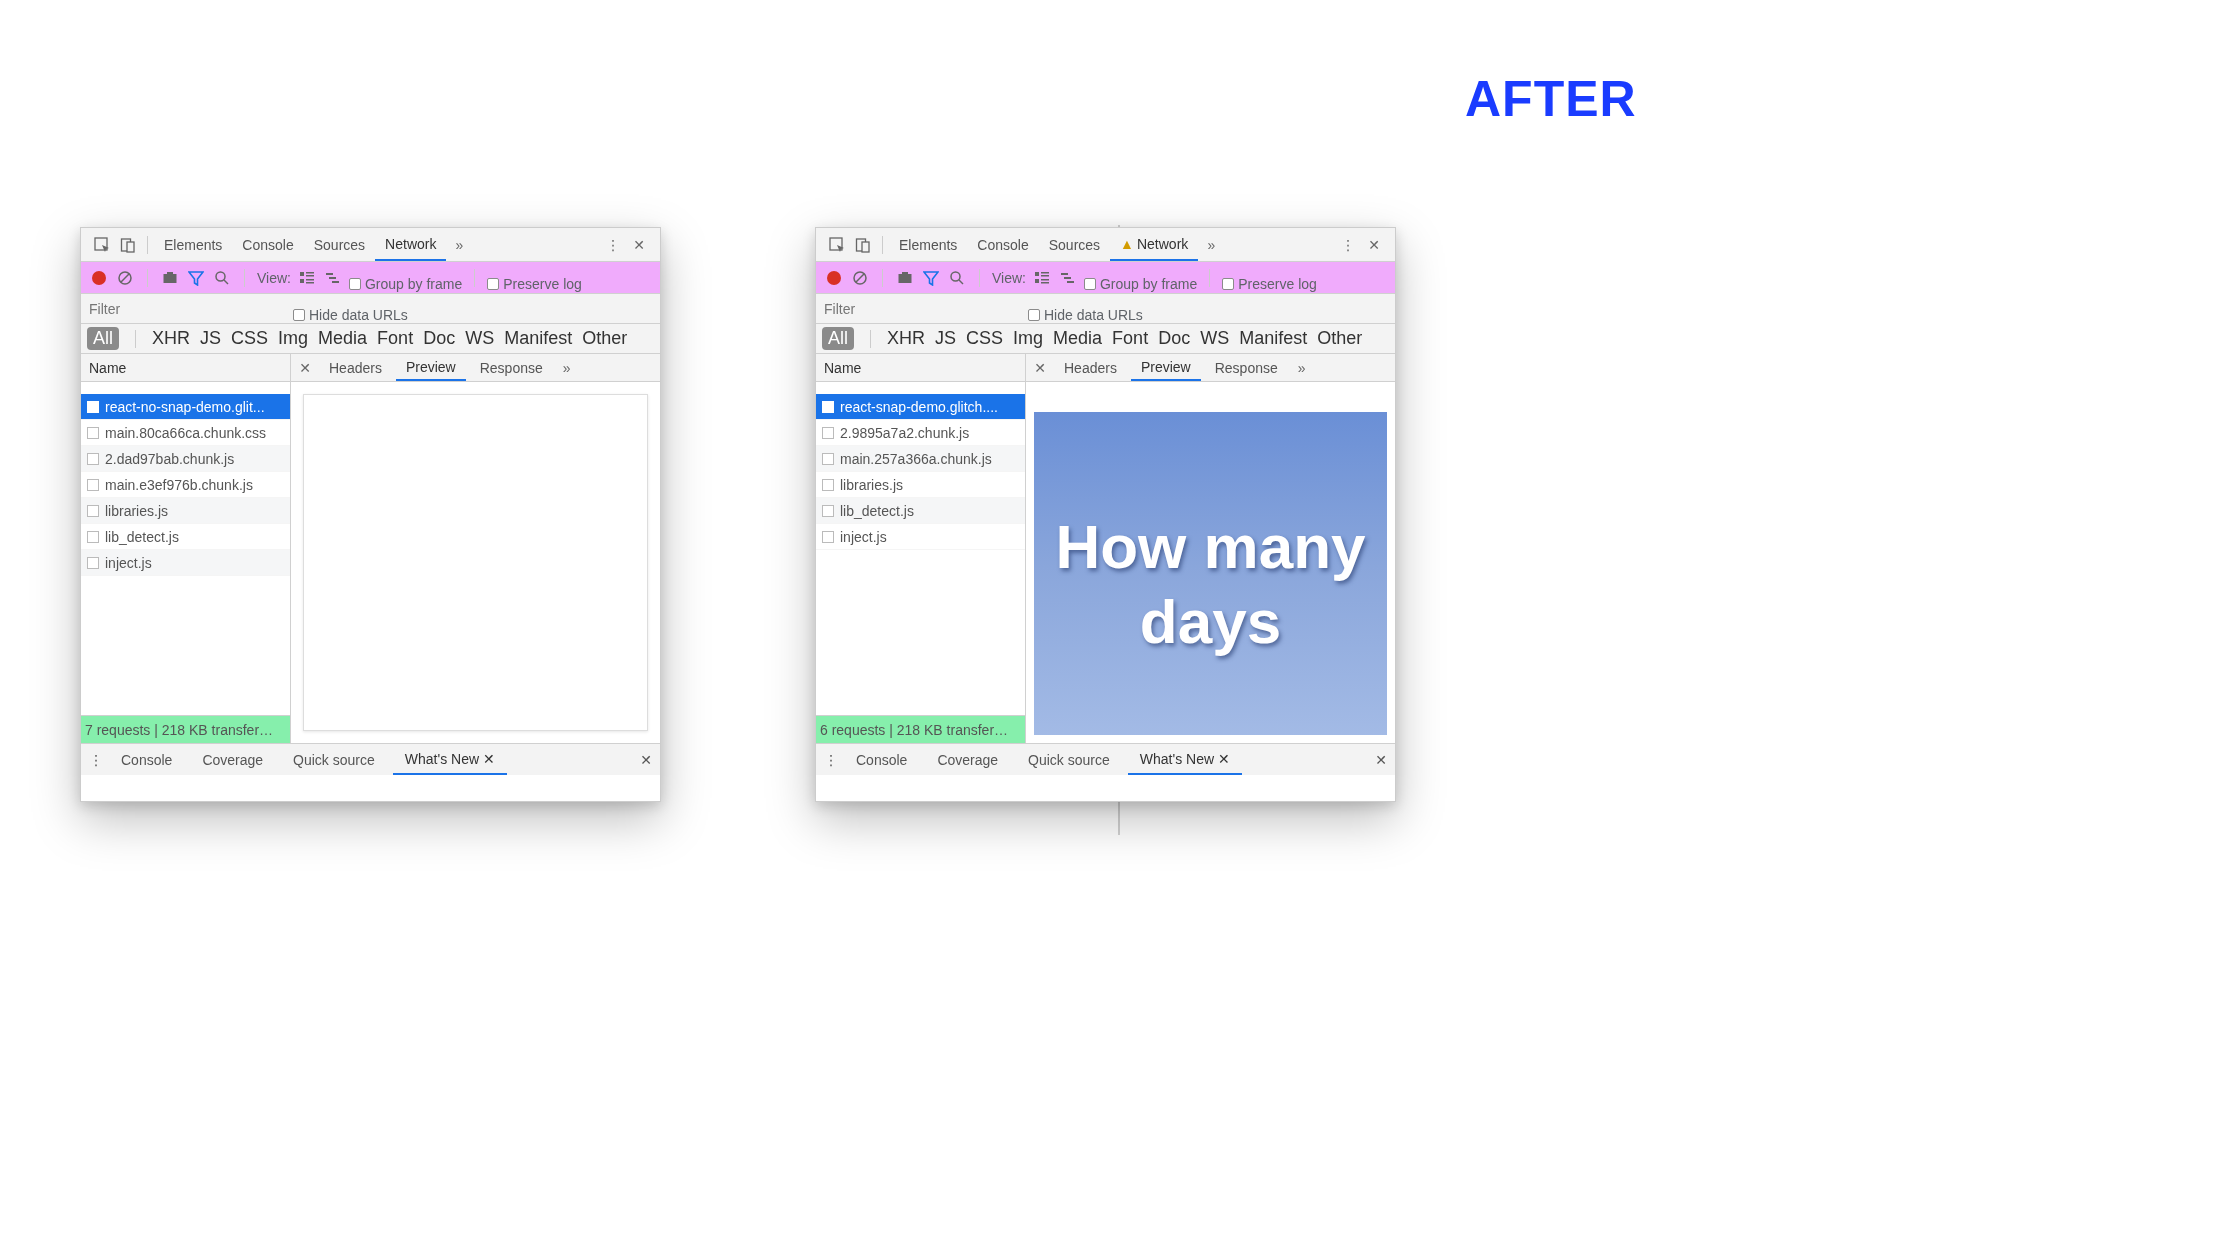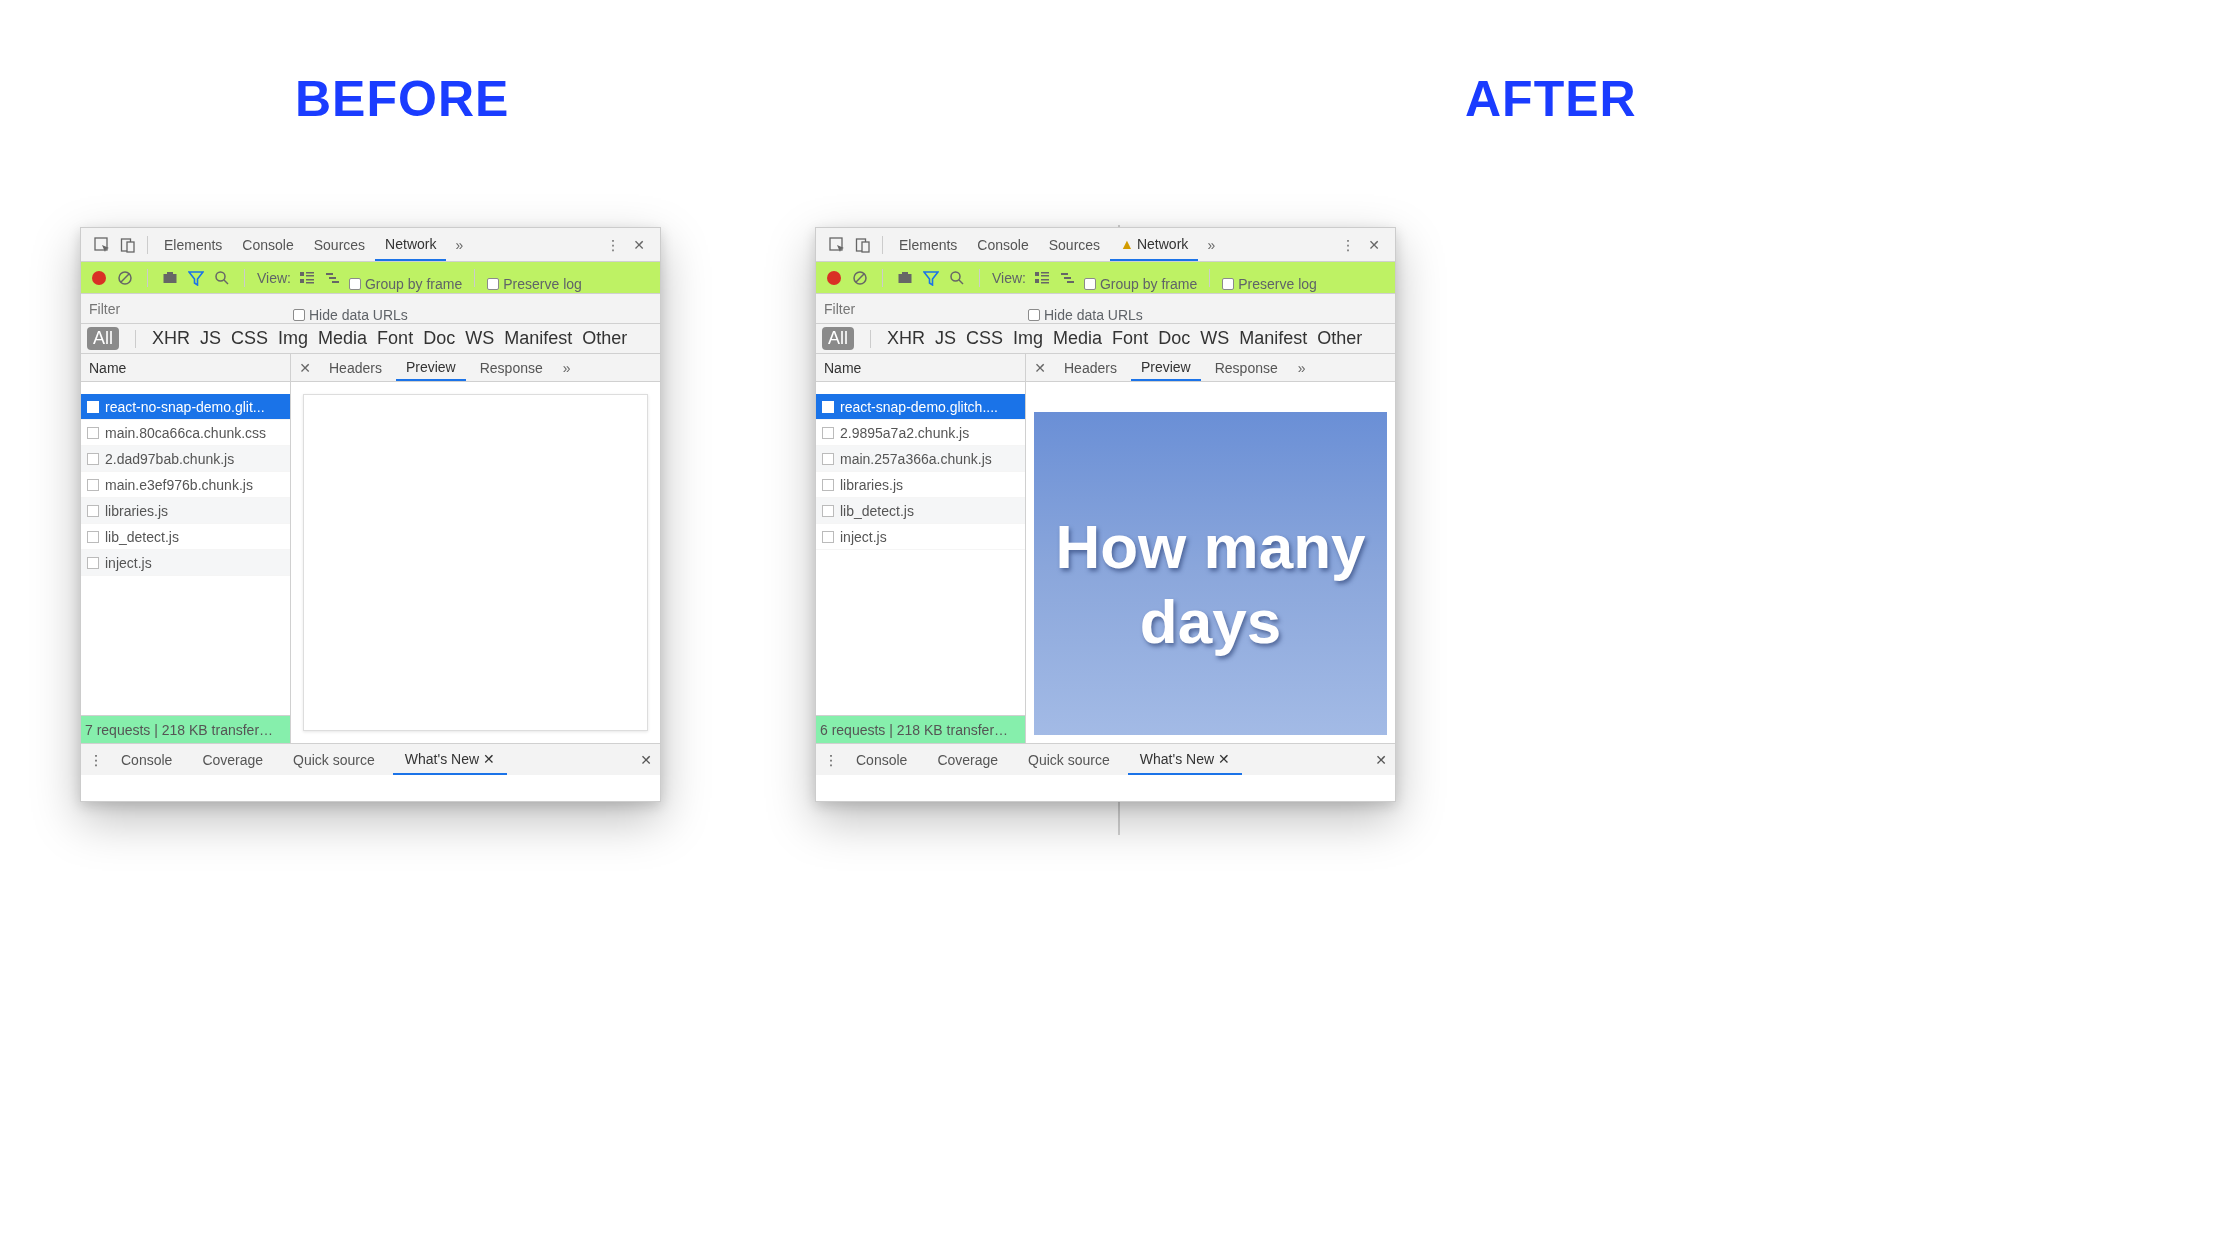--- a/index.html
+++ b/index.html
@@ -28,21 +28,21 @@
   .topbar .tab { padding:0 10px; height:100%; display:flex; align-items:center; cursor:default; }
   .topbar .tab.active { color:#333; border-bottom:2px solid #1b73e8; }
   .warn-tri { margin-right:3px; color:#d29b00; font-size:14px;}
   .topbar .spacer { flex:1; }
   .topbar .ico { width:22px; height:22px; display:flex; align-items:center; justify-content:center; color:#666; margin:0 2px;}
   .sep { width:1px; height:18px; background:#ccc; margin:0 6px; }
 
   
   .toolbar {
     display:flex; align-items:center; height:32px;
-    background:#bef264; border-bottom:1px solid #d0d0d0;
+    background:#f0abfc; border-bottom:1px solid #d0d0d0;
     padding:0 8px; gap:6px; white-space:nowrap;
   }
   .rec-dot { width:14px; height:14px; border-radius:50%; background:#d93025; }
   .tico { width:20px; height:20px; display:flex; align-items:center; justify-content:center; color:#5f6368; }
   .tico.blue { color:#1a73e8; }
   .chk { display:inline-flex; align-items:center; gap:4px; color:#5f6368;margin-top:12px; }
   .chk .box { width:12px; height:12px; border:1px solid #8b8b8b; background:#fff; border-radius:2px; }
   .lbl { color:#5f6368; }
 
   
@@ -96,21 +96,20 @@
   .drawer .dspacer { flex:1; }
 
   
   svg { display:block; }
 </style>
 </head>
 <body>
 
 <div class="canvas">
   <div class="divider-line"></div>
-  <div class="heading before">BEFORE</div>
   <div class="heading after">AFTER</div>
 
   <div class="devtools before">
 
     <div class="topbar">
       <span class="ico">
         <svg width="16" height="16" viewBox="0 0 16 16">
             <rect x="1" y="1" width="12" height="12" fill="none" stroke="#666" stroke-width="1.3"></rect>
             <path d="M8 8 L15 11 L12 12 L11 15 Z" fill="#666"></path>
           </svg>

